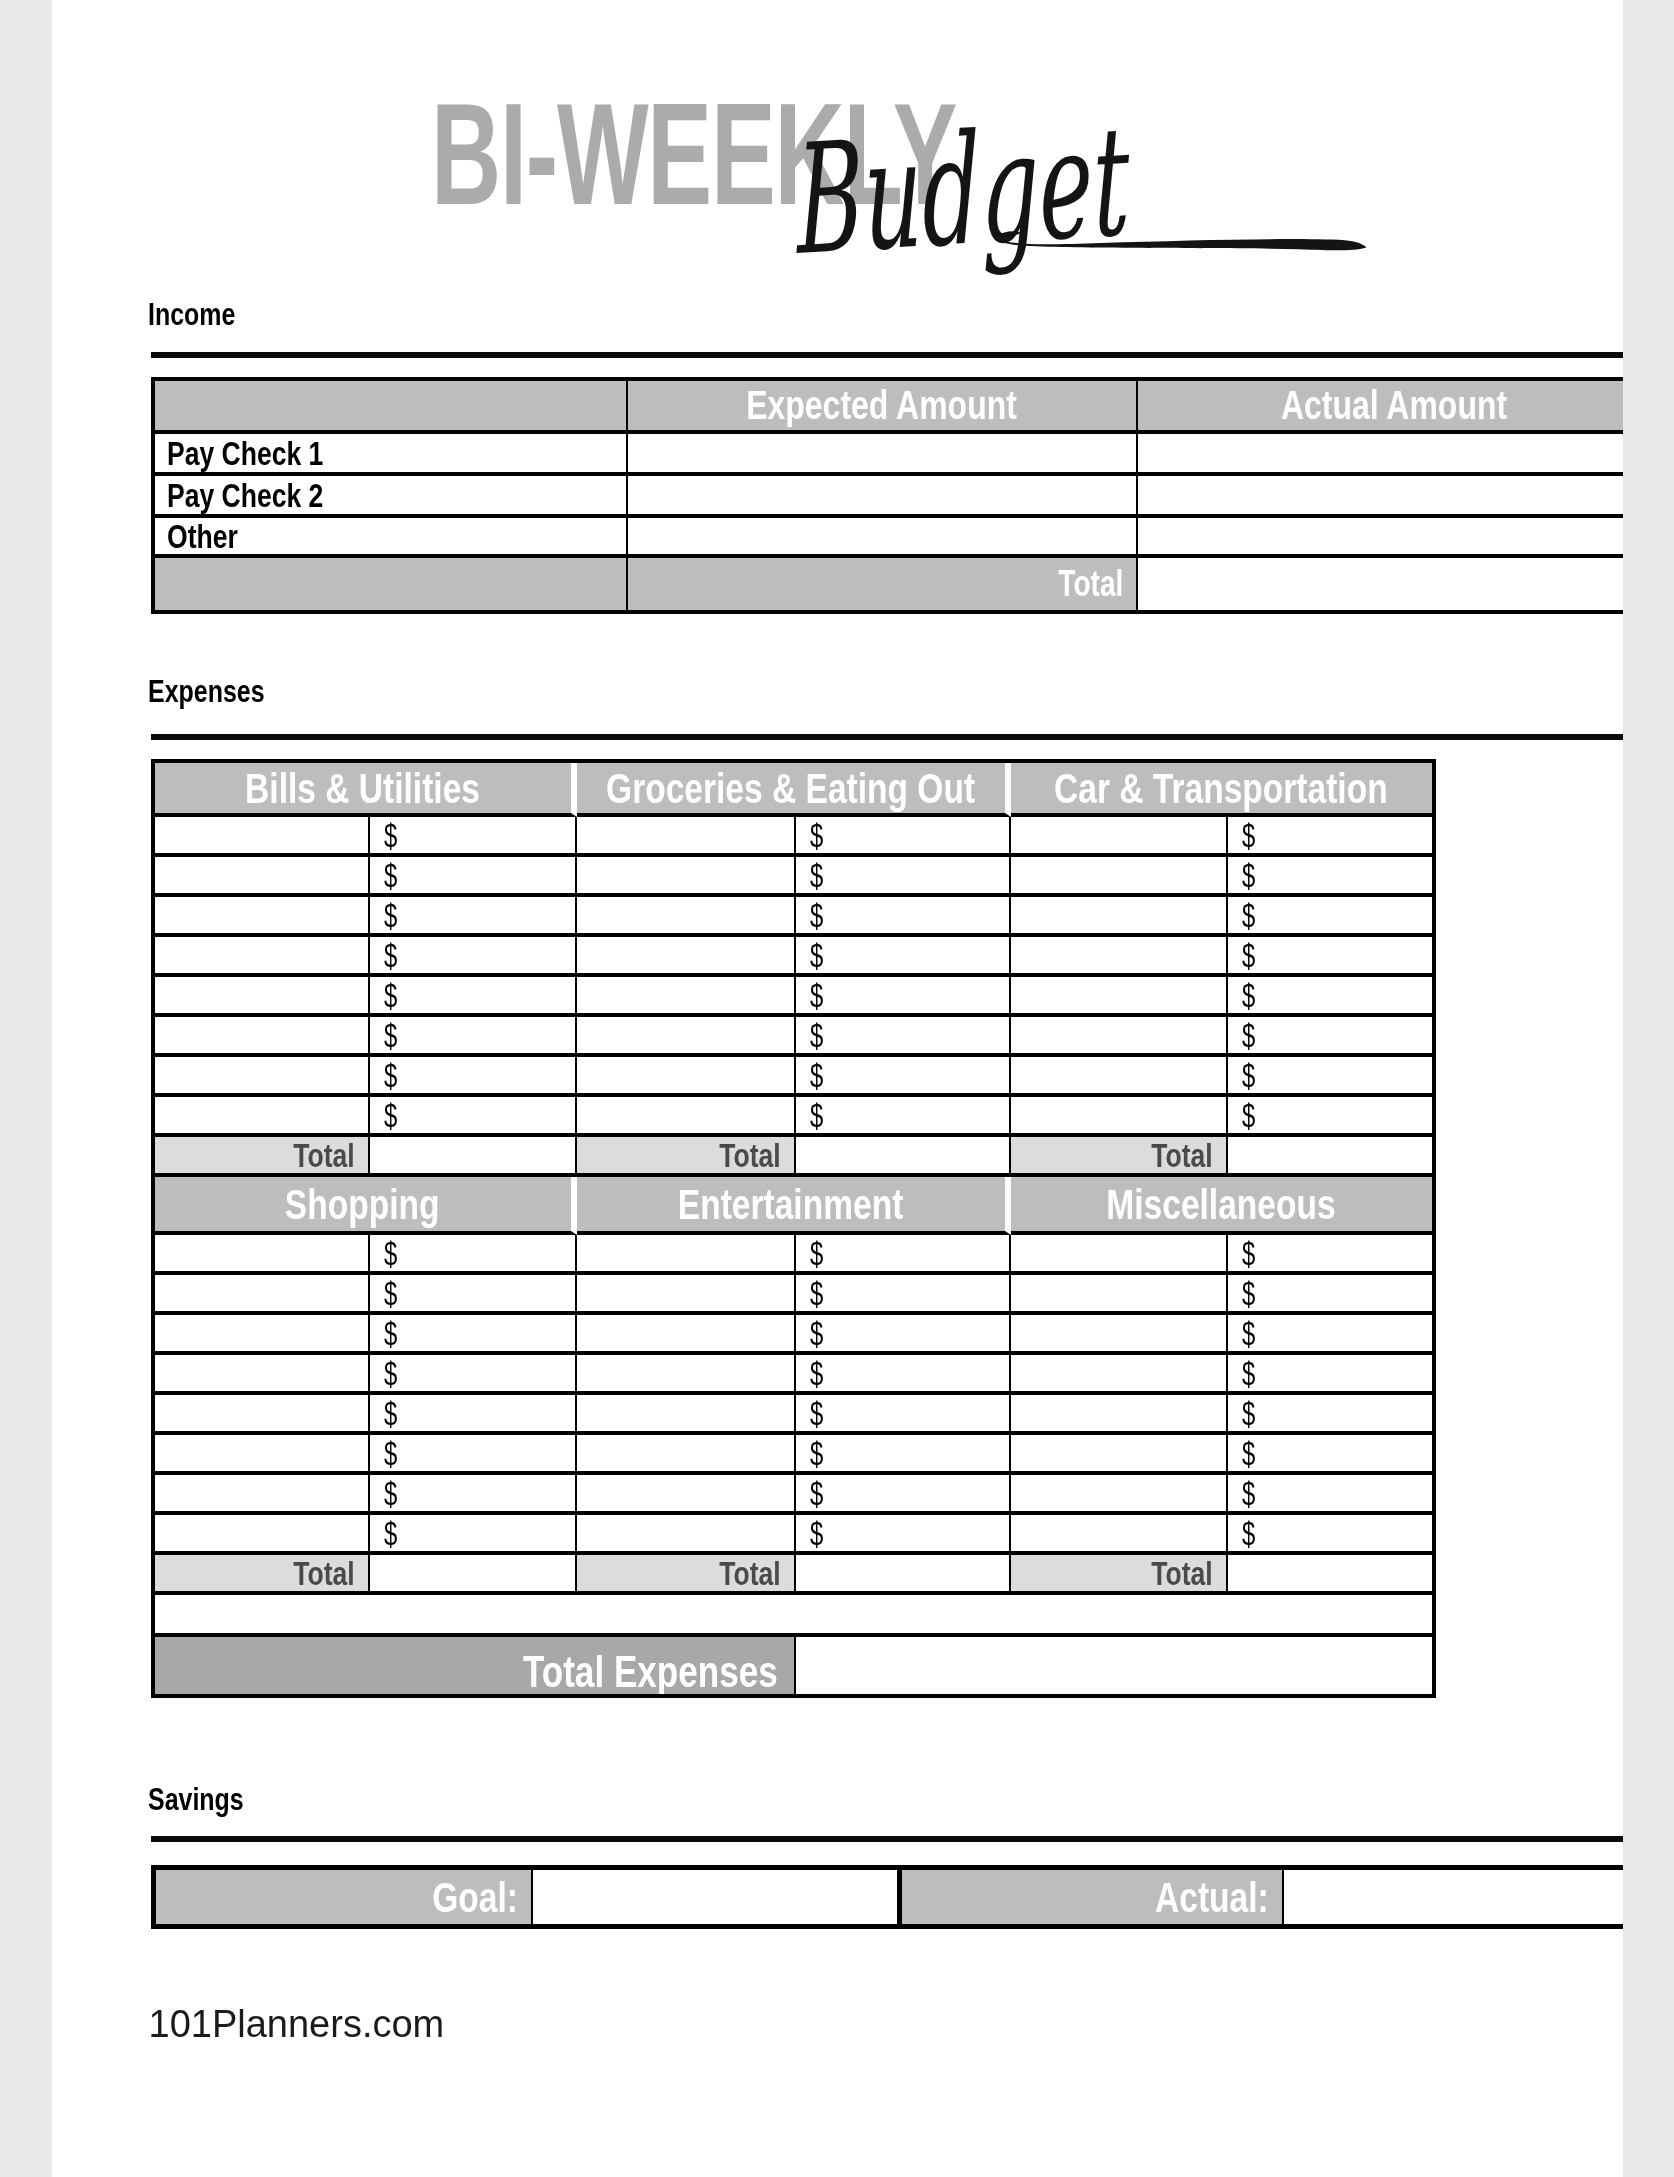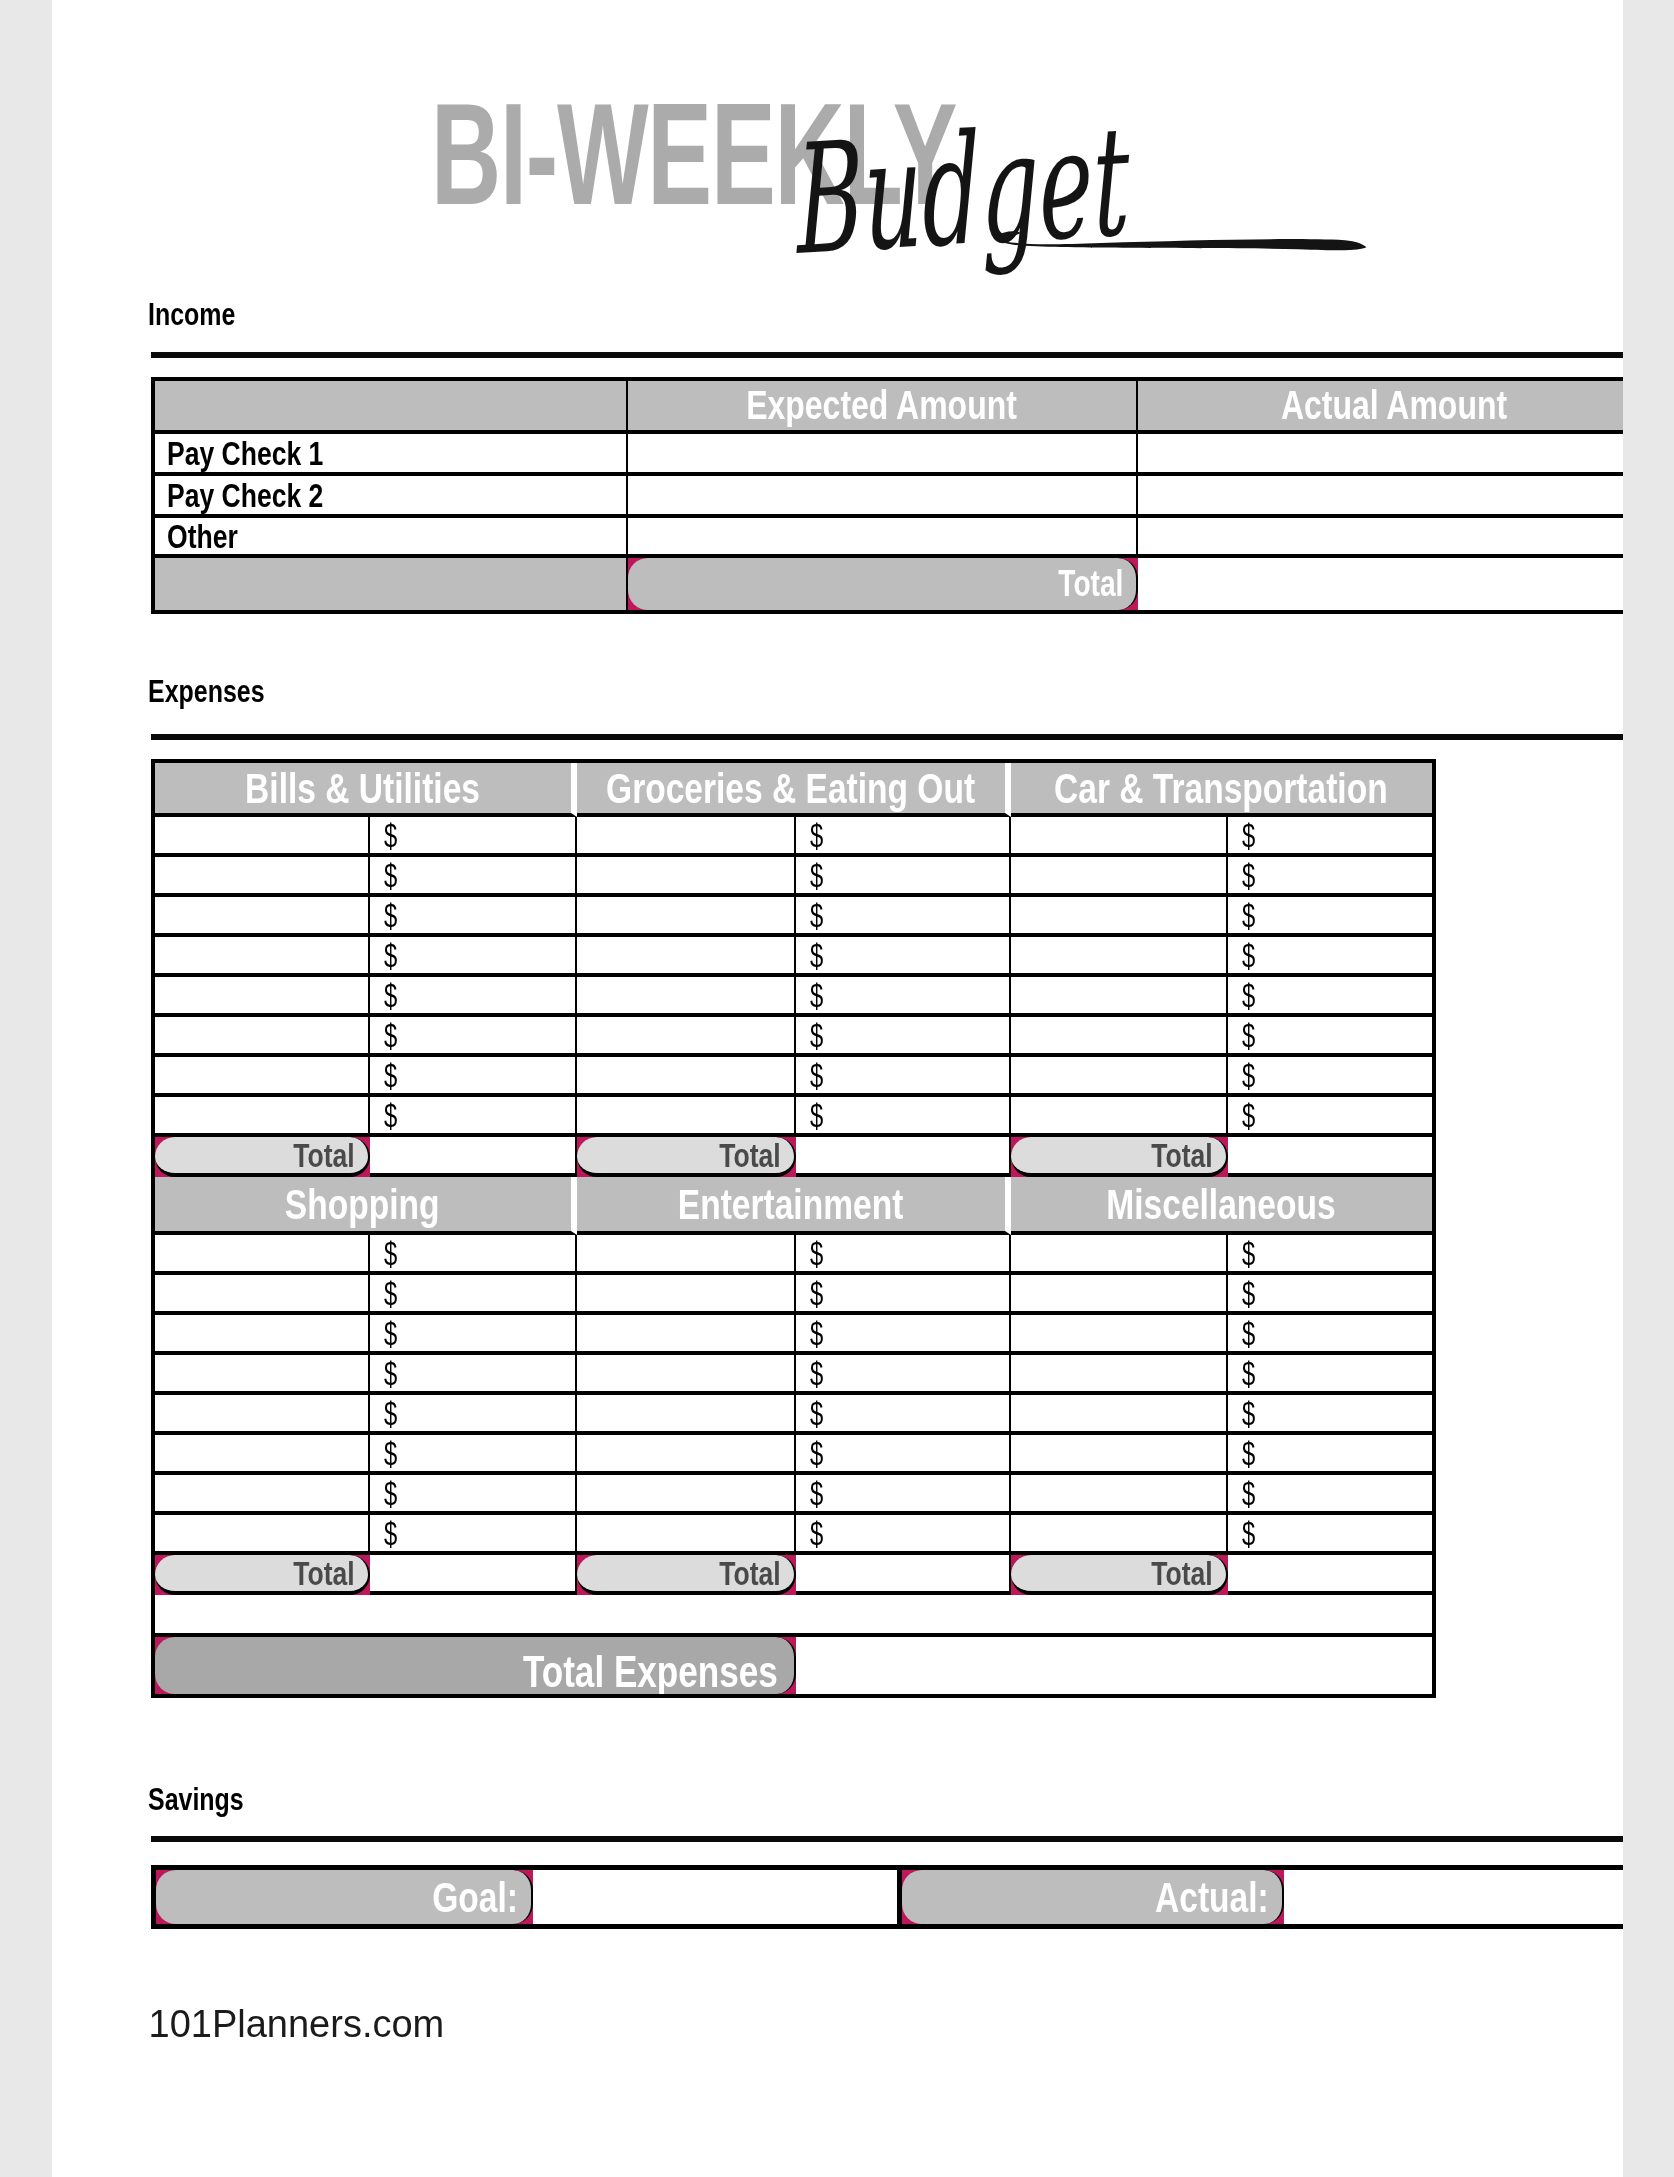--- a/index.html
+++ b/index.html
@@ -29,28 +29,28 @@
     font-family:"DejaVu Serif", serif; font-style:italic; color:#141414;
     transform:scaleX(0.60) rotate(-2deg); transform-origin:left top; white-space:nowrap;
   }
   .swoosh { position:absolute; left:942px; top:224px; width:376px; height:36px; }
 
   
   .sec-head { position:absolute; left:96px; font-size:32px; color:#000; }
   .rule { position:absolute; left:99px; width:1501px; height:6.3px; background:#0a0a0a; }
 
   
-  .grid { position:absolute; display:grid; background:#be185d; border:4.5px solid #000; }
+  .grid { position:absolute; display:grid; background:#fde047; border:4.5px solid #000; }
   .cell {
     border-right:2.7px solid #000; border-bottom:4.5px solid #000;
     display:flex; align-items:center; overflow:hidden; background:#fff;
   }
   .cell.last-col { border-right:none; }
   .cell.last-row { border-bottom:none; }
-  .cell.right  { justify-content:flex-end;border-radius:20px; }
+  .cell.right  { justify-content:flex-end; }
   .cell.center { justify-content:center; }
   .gray  { background:#bdbdbd; }   
   .lgray { background:#dcdcdc; }   
   .dgray { background:#a8a8a8;align-items:flex-end; }   
 
   .hdr-txt   { font-size:41px; color:#fff; }
   .label-txt { font-size:34px; color:#000; padding-left:0; }
   .cell.pad-l { padding-left:12.5px; }
   .cell.pad-r { padding-right:12.5px; }
   .tot-txt   { font-size:34px; color:#4a4a4a; }

